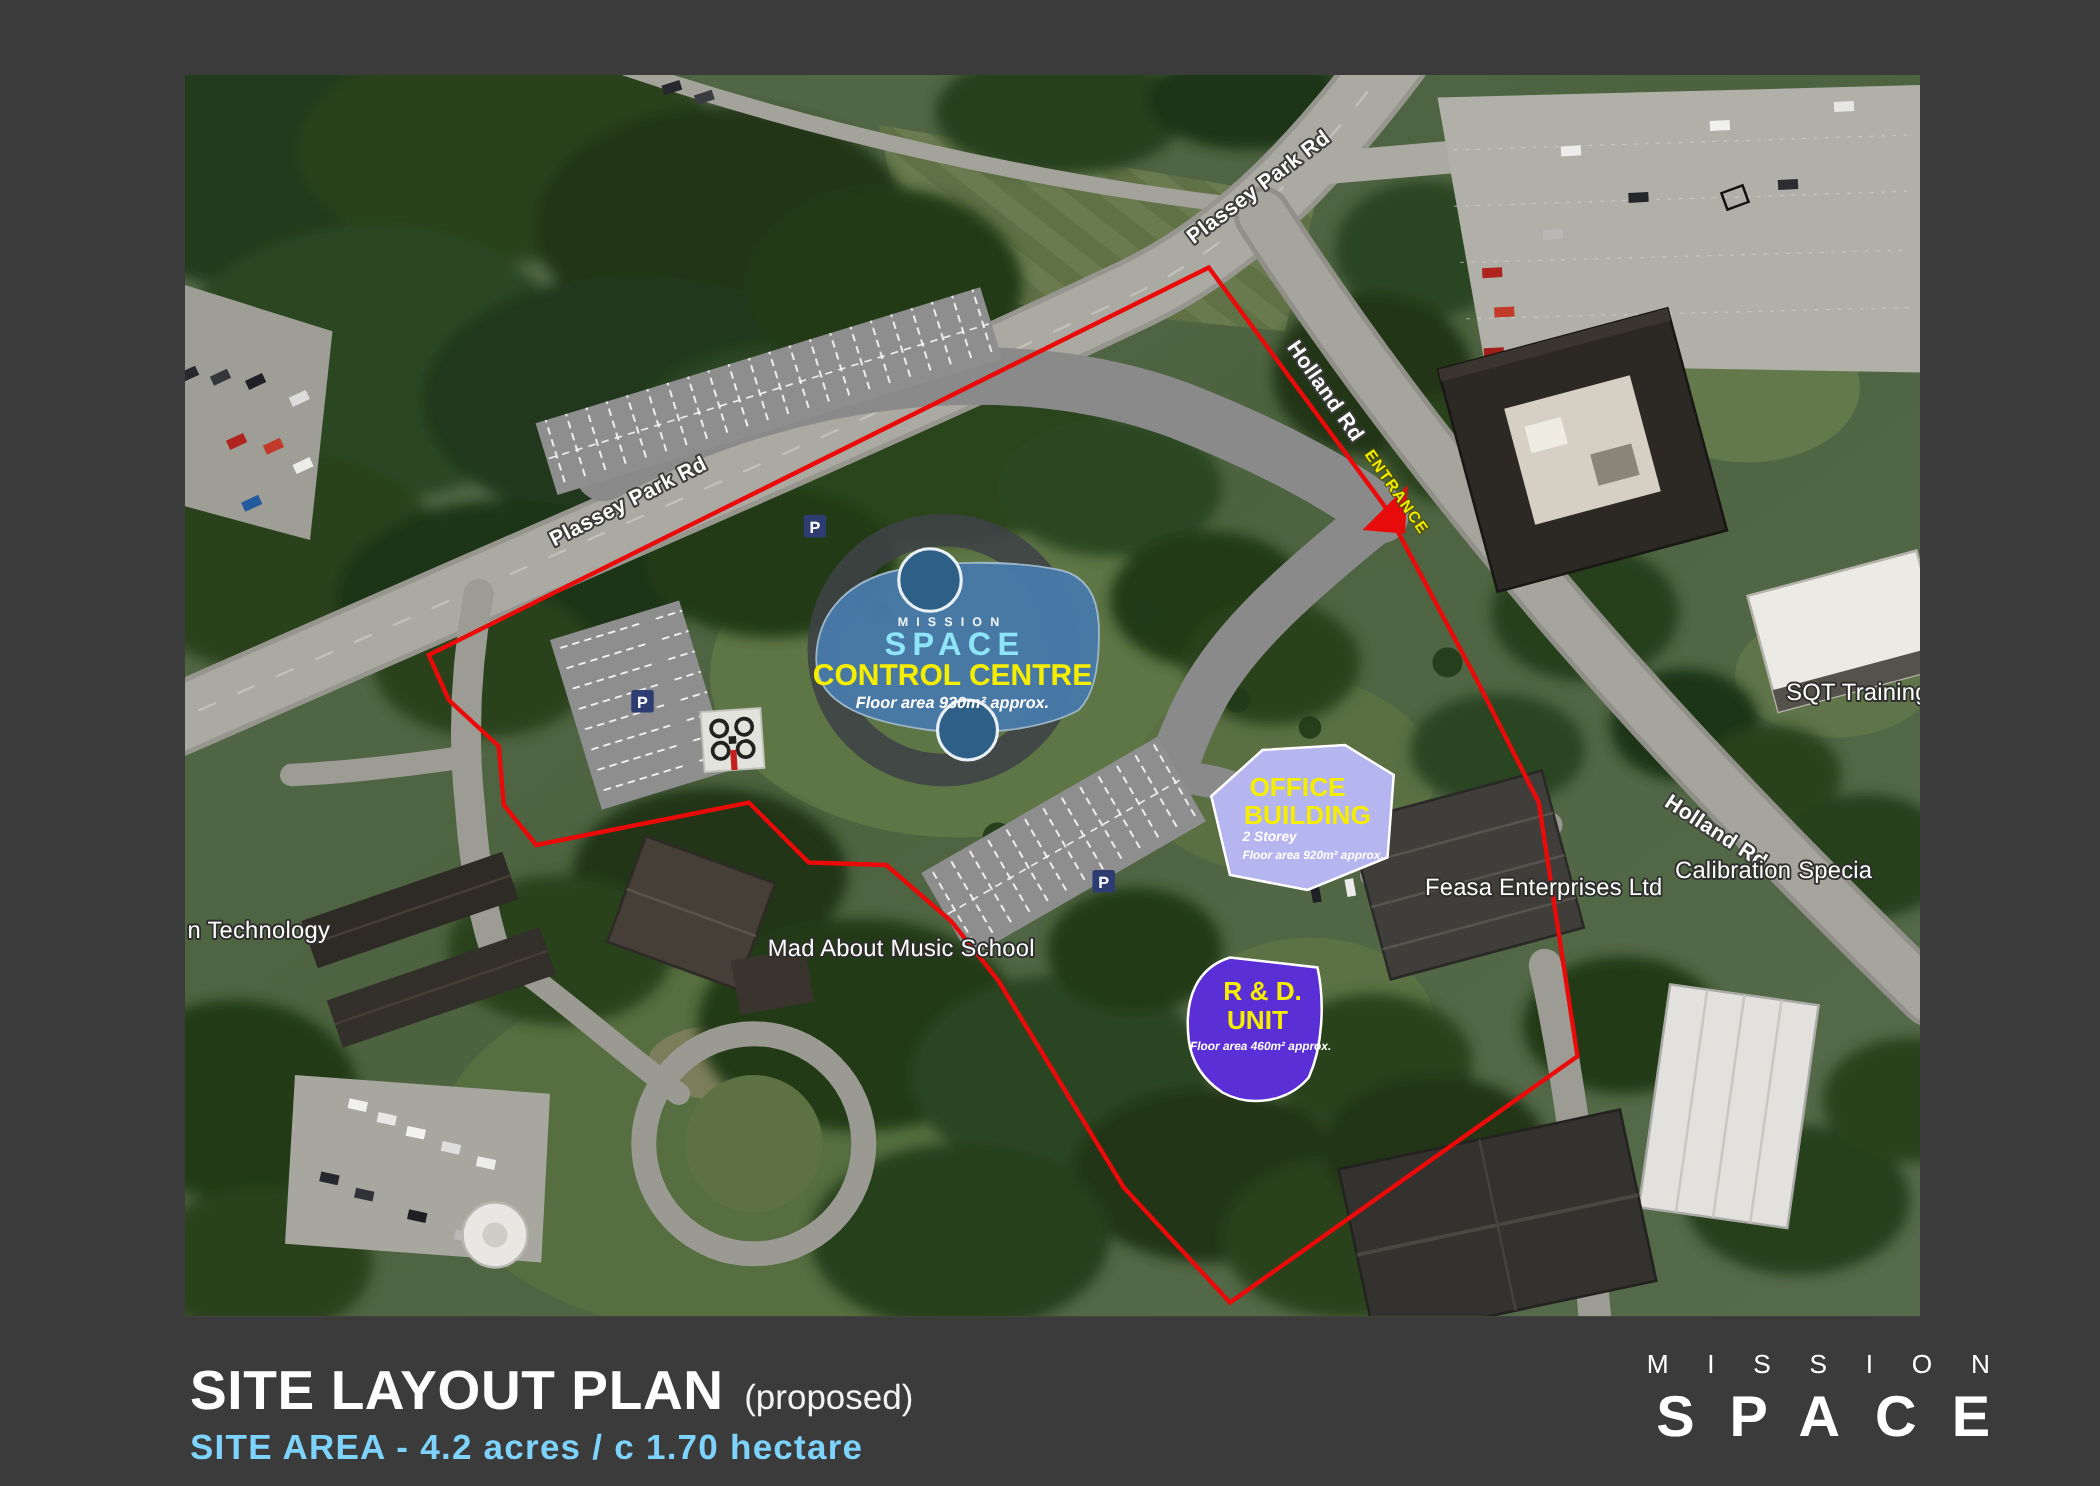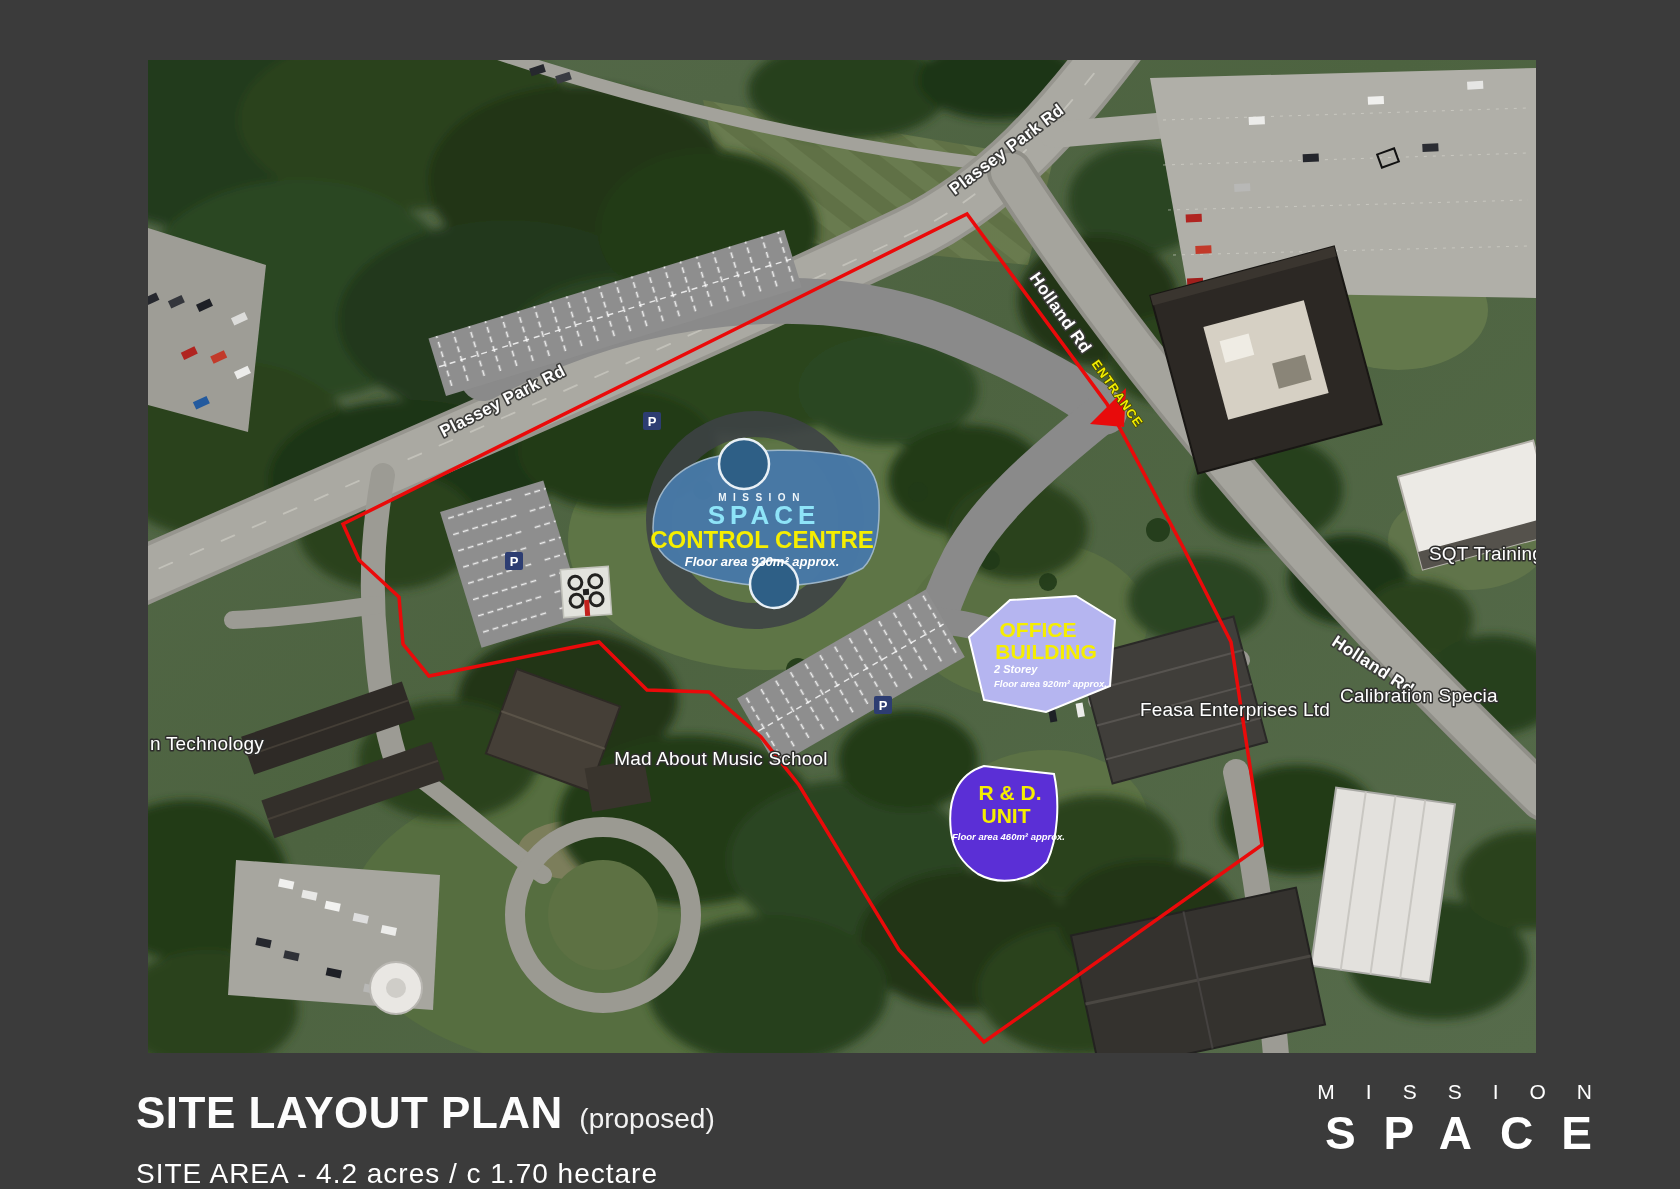--- a/index.html
+++ b/index.html
@@ -18,24 +18,24 @@
   .cc-mission{font:600 10px "Liberation Sans",sans-serif;fill:#eef6fa;letter-spacing:6.5px;}
   .cc-space{font:700 26px "Liberation Sans",sans-serif;fill:#8ee4f8;letter-spacing:5px;}
   .bldg-title{font:700 24px "Liberation Sans",sans-serif;fill:#f6ee00;}
   .bldg-title-sm{font:700 21px "Liberation Sans",sans-serif;fill:#f6ee00;}
   .bldg-detail{font:italic 600 13px "Liberation Sans",sans-serif;fill:#ffffff;}
   .bldg-detail-sm{font:italic 600 11px "Liberation Sans",sans-serif;fill:#ffffff;}
   .bldg-detail-xs{font:italic 600 9.5px "Liberation Sans",sans-serif;fill:#ffffff;}
   .pbadge-txt{font:700 13px "Liberation Sans",sans-serif;fill:#ffffff;}
 
   
-  .footer-title-block{position:absolute;left:136px;top:1088px;color:#fdfdfd;}
+  .footer-title-block{position:absolute;left:152px;top:1088px;color:#fdfdfd;}
   .f-title{font-weight:700;font-size:44px;letter-spacing:.5px;display:inline-block;vertical-align:baseline;}
   .f-prop{font-weight:400;font-size:28px;color:#f2f2f2;margin-left:12px;display:inline-block;}
-  .f-sub{font-weight:400;font-size:28px;color:#ffffff;letter-spacing:1px;margin-top:20px;}
+  .f-sub{font-weight:700;font-size:28px;color:#7dd3fc;letter-spacing:1px;margin-top:4px;}
   .footer-logo{position:absolute;right:88px;top:1080px;text-align:right;color:#ffffff;}
   .l-top{font-weight:400;font-size:21px;letter-spacing:31px;margin-right:-31px;}
   .l-main{font-weight:700;font-size:46px;letter-spacing:28px;margin-right:-28px;margin-top:2px;}
 </style>
 </head>
 <body>
 
 <div class="canvas">
 
   <div class="map-wrap">

